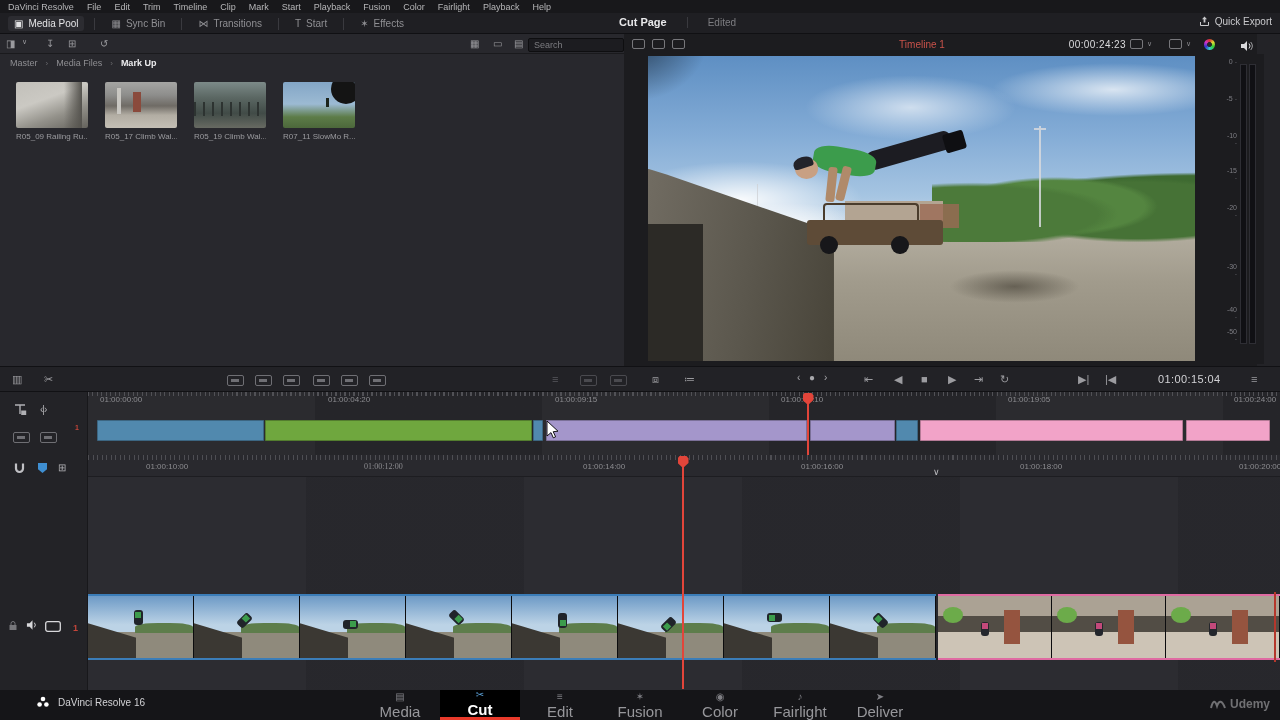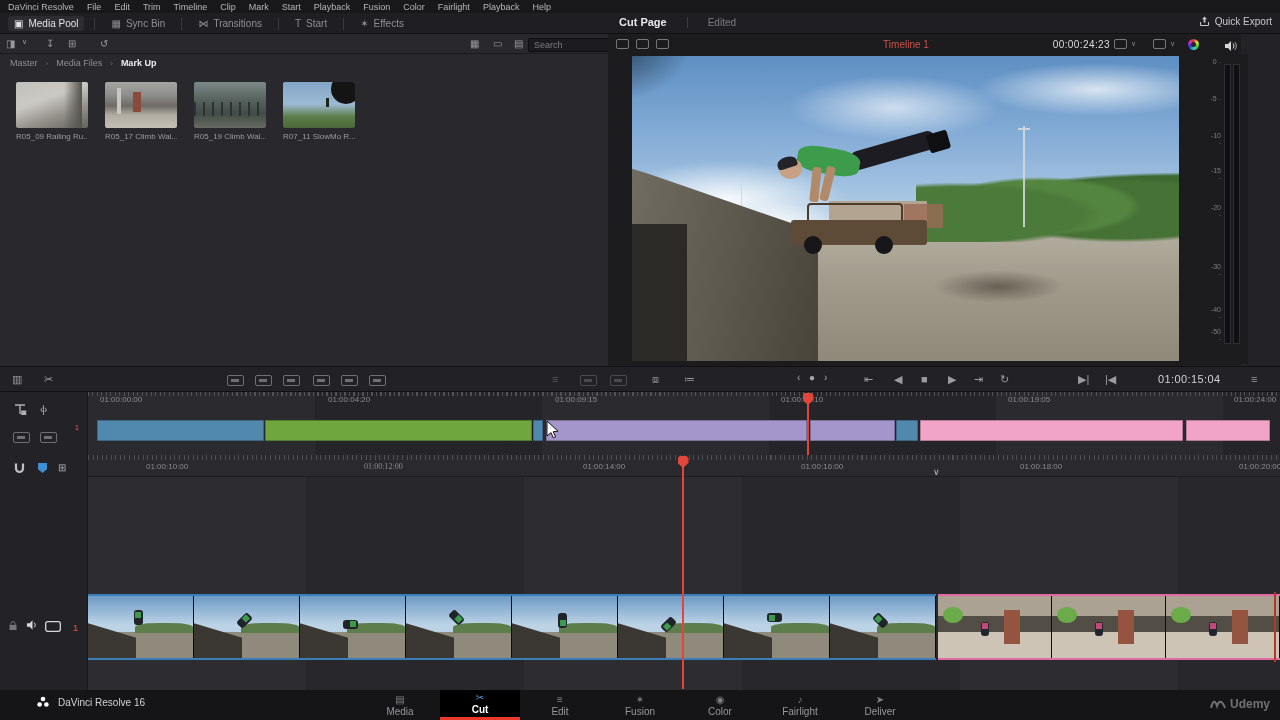--- a/index.html
+++ b/index.html
@@ -56,21 +56,21 @@
                 background:repeating-linear-gradient(90deg,#2d3331 0 2px,transparent 2px 9px); }
   .t4 { background:linear-gradient(180deg,#b4c8da 0%,#c3d1dd 42%,#8d8c84 58%,#7b7a72 100%); }
   .t4::before { content:""; position:absolute; right:-8px; top:-10px; width:26px; height:26px; border-radius:50%;
                 background:radial-gradient(circle,rgba(20,20,20,.55),transparent 70%); }
   .t4::after { content:""; position:absolute; right:14px; top:9px; width:4px; height:12px; background:#1e2a20; }
   .t5 { background:linear-gradient(180deg,#83a6c6 0%,#9cbad3 48%,#5d7c48 76%,#4c683b 100%); }
   .t5::before { content:""; position:absolute; right:-6px; top:-8px; width:30px; height:30px; border-radius:50%; background:#141414; }
   .t5::after { content:""; position:absolute; right:26px; top:16px; width:3px; height:9px; background:#1c241c; }
 
   
-  .viewer-panel { position:absolute; left:608px; top:34px; width:633px; height:332px; background:#1c1c1f;padding-left:24px; }
+  .viewer-panel { position:absolute; left:624px; top:34px; width:633px; height:332px; background:#1c1c1f;padding-left:24px; }
   .viewer-toolbar { position:absolute; left:0; top:2px; width:100%; height:18px; }
   .v-ic { position:absolute; top:3px; width:13px; height:10px; border:1px solid #77777b; border-radius:2px; }
   .v-chev { position:absolute; top:4px; font-size:7px; color:#88888c; }
   .timeline-name { position:absolute; left:258px; top:3px; width:80px; text-align:center; font-size:10px; color:#c9524a; }
   .viewer-tc { position:absolute; left:440px; top:3px; width:62px; text-align:right; font-size:10px; color:#dcdcde; letter-spacing:.4px; }
   .colorwheel { position:absolute; left:580px; top:3px; width:11px; height:11px; border-radius:50%;
                 background:radial-gradient(circle,#26262a 28%,transparent 32%),
                 conic-gradient(#d33 0deg,#dd3 60deg,#3c3 120deg,#3cc 180deg,#33c 240deg,#c3c 300deg,#d33 360deg); }
   .spk { position:absolute; }
 
@@ -177,21 +177,21 @@
   .frame-street-fig::after { content:""; position:absolute; left:1px; top:1px; width:6px; height:6px; background:#c2497a; }
   .fs-endline { position:absolute; top:-2px; height:70px; width:2px; background:#b4372c; z-index:6; }
 
   
   .bottom-nav { position:absolute; left:0; top:690px; width:1280px; height:30px; background:#151518; }
   .brand { position:absolute; left:36px; top:6px; display:flex; align-items:center; gap:8px; }
   .brand-label { font-size:10px; color:#d2d2d5; }
   .nav-items { position:absolute; left:360px; top:0; width:560px; height:30px; display:flex; }
   .nav-item { flex:1; display:flex; flex-direction:column; align-items:center; justify-content:center; gap:1px; height:30px; }
   .nav-glyph { font-size:10px; color:#7f7f84; line-height:11px; }
-  .nav-label { font-size:10px; color:#97979b;text-align:center; }
+  .nav-label { font-size:15px; color:#97979b;text-align:center; }
   .nav-item.active { background:#000; border-bottom:3px solid #e8392a; }
   .nav-item.active .nav-label { color:#fff; font-weight:bold; }
   .nav-item.active .nav-glyph { color:#5a9fd6; }
   .watermark { position:absolute; right:10px; top:7px; display:flex; align-items:center; gap:4px;
                font-size:12px; font-weight:bold; color:#808083; opacity:.85; }
 
   .cursor-arrow { position:absolute; z-index:60; }
 </style>
 </head>
 <body>

